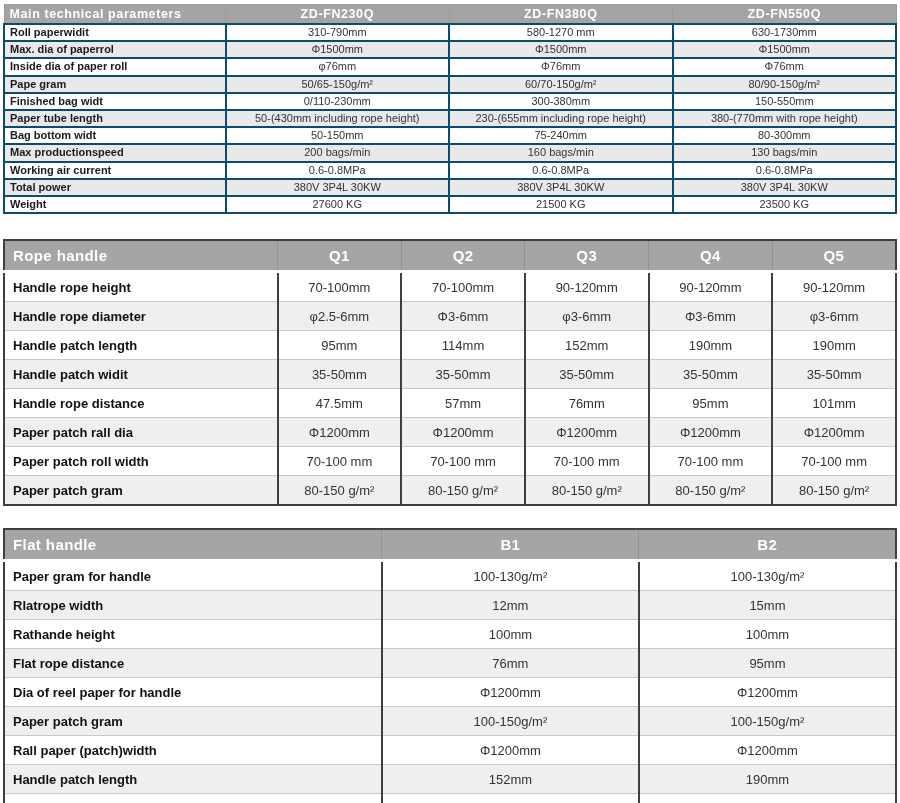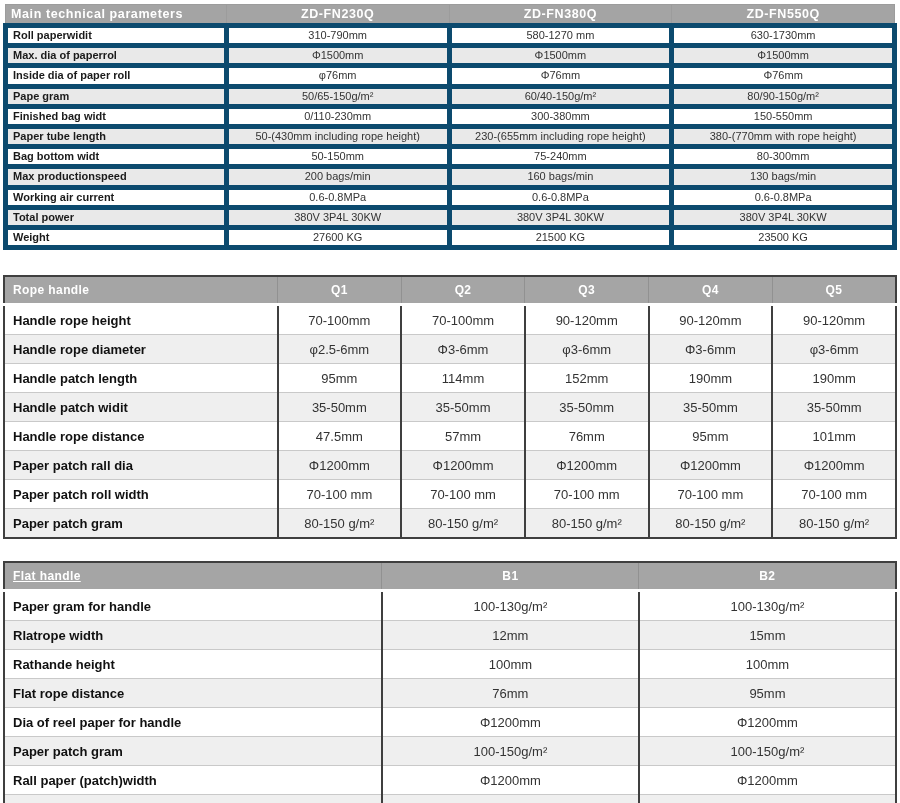--- a/index.html
+++ b/index.html
@@ -26,38 +26,38 @@
     letter-spacing: 0.6px;
     padding: 2px 5px;
     border: 1px solid #9c9c9c;
     height: 13px;
   }
   .t-main th:first-child { text-align: left; width: 23.6%; }
   .t-main td {
     font-size: 11px;
     line-height: 1.2;
     padding: 1px 5px;
-    border: 5px solid #0c4a6e;
+    border: 2px solid #0c4a6e;
     text-align: center;
     color: #333333;
     height: 13px;
   }
   .t-main td:first-child {
     text-align: left;
     font-weight: bold;
     color: #1a1a1a;
   }
   .t-main tbody tr:nth-child(even) { background: #e9e9e9; }
 
   
   .t-big { border: 2px solid #3f3f3f; margin-top: 25px; }
   .t-big th {
     background: #a5a5a5;
     color: #ffffff;
-    font-size: 12px;
+    font-size: 15px;
     font-weight: bold;
     letter-spacing: 0.4px;
     padding: 6px 8px;
     text-align: center;
     border-left: 1px solid #919191;
     border-bottom: 3px solid #ffffff;
   }
   .t-big th:first-child { text-align: left; border-left: none; }
   .t-big td {
     font-size: 13px;
@@ -72,21 +72,21 @@
     border-left: none;
     text-align: left;
     font-weight: bold;
     color: #111111;
     padding-left: 8px;
   }
   .t-big tbody tr:nth-child(even) { background: #efefef; }
 
   .t-rope th:first-child { width: 28.7%; }
   .t-flat { margin-top: 22px; }
-  .t-flat th:first-child { width: 40.4%; text-decoration: underline; }
+  .t-flat th:first-child { width: 40.4%; }
 </style>
 </head>
 <body>
 
 <div>
 
   <table class="t-main">
     <thead>
         <tr>
           <th>Main technical parameters</th>
@@ -110,21 +110,21 @@
         </tr>
         <tr>
           <td>Inside dia of paper roll</td>
           <td>φ76mm</td>
           <td>Φ76mm</td>
           <td>Φ76mm</td>
         </tr>
         <tr>
           <td>Pape gram</td>
           <td>50/65-150g/m²</td>
-          <td>60/40-150g/m²</td>
+          <td>60/70-150g/m²</td>
           <td>80/90-150g/m²</td>
         </tr>
         <tr>
           <td>Finished bag widt</td>
           <td>0/110-230mm</td>
           <td>300-380mm</td>
           <td>150-550mm</td>
         </tr>
         <tr>
           <td>Paper tube length</td>

